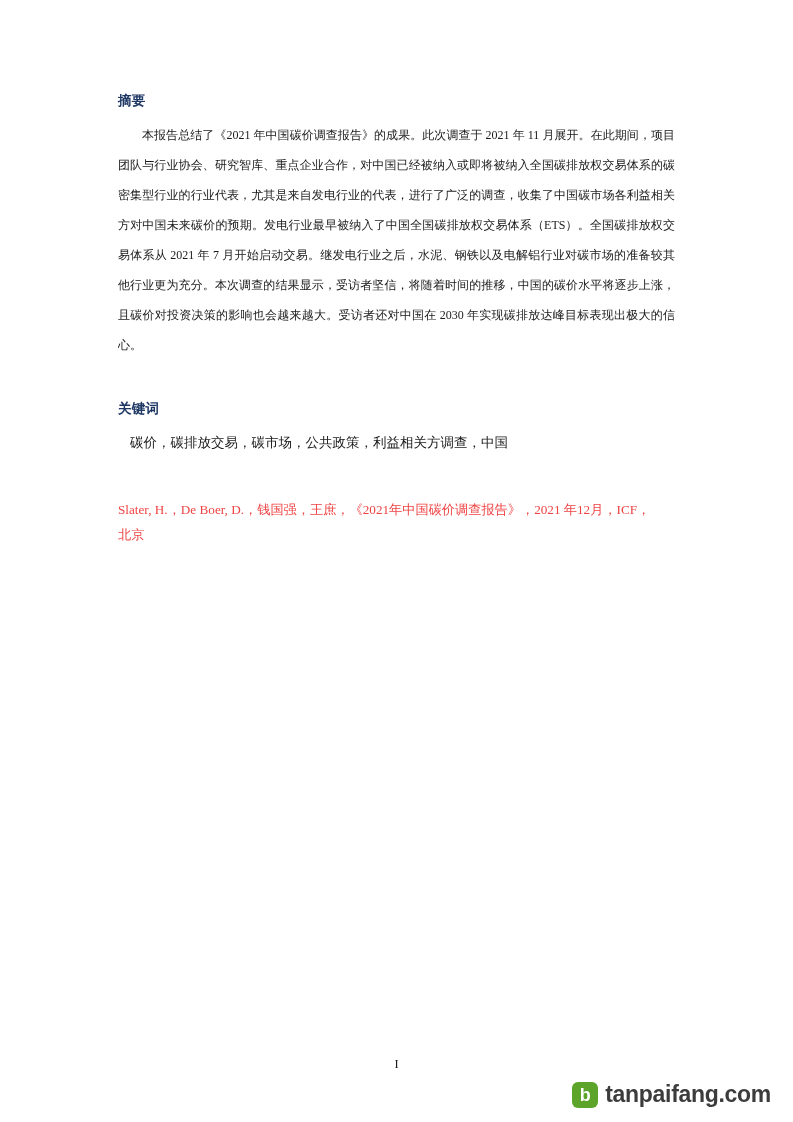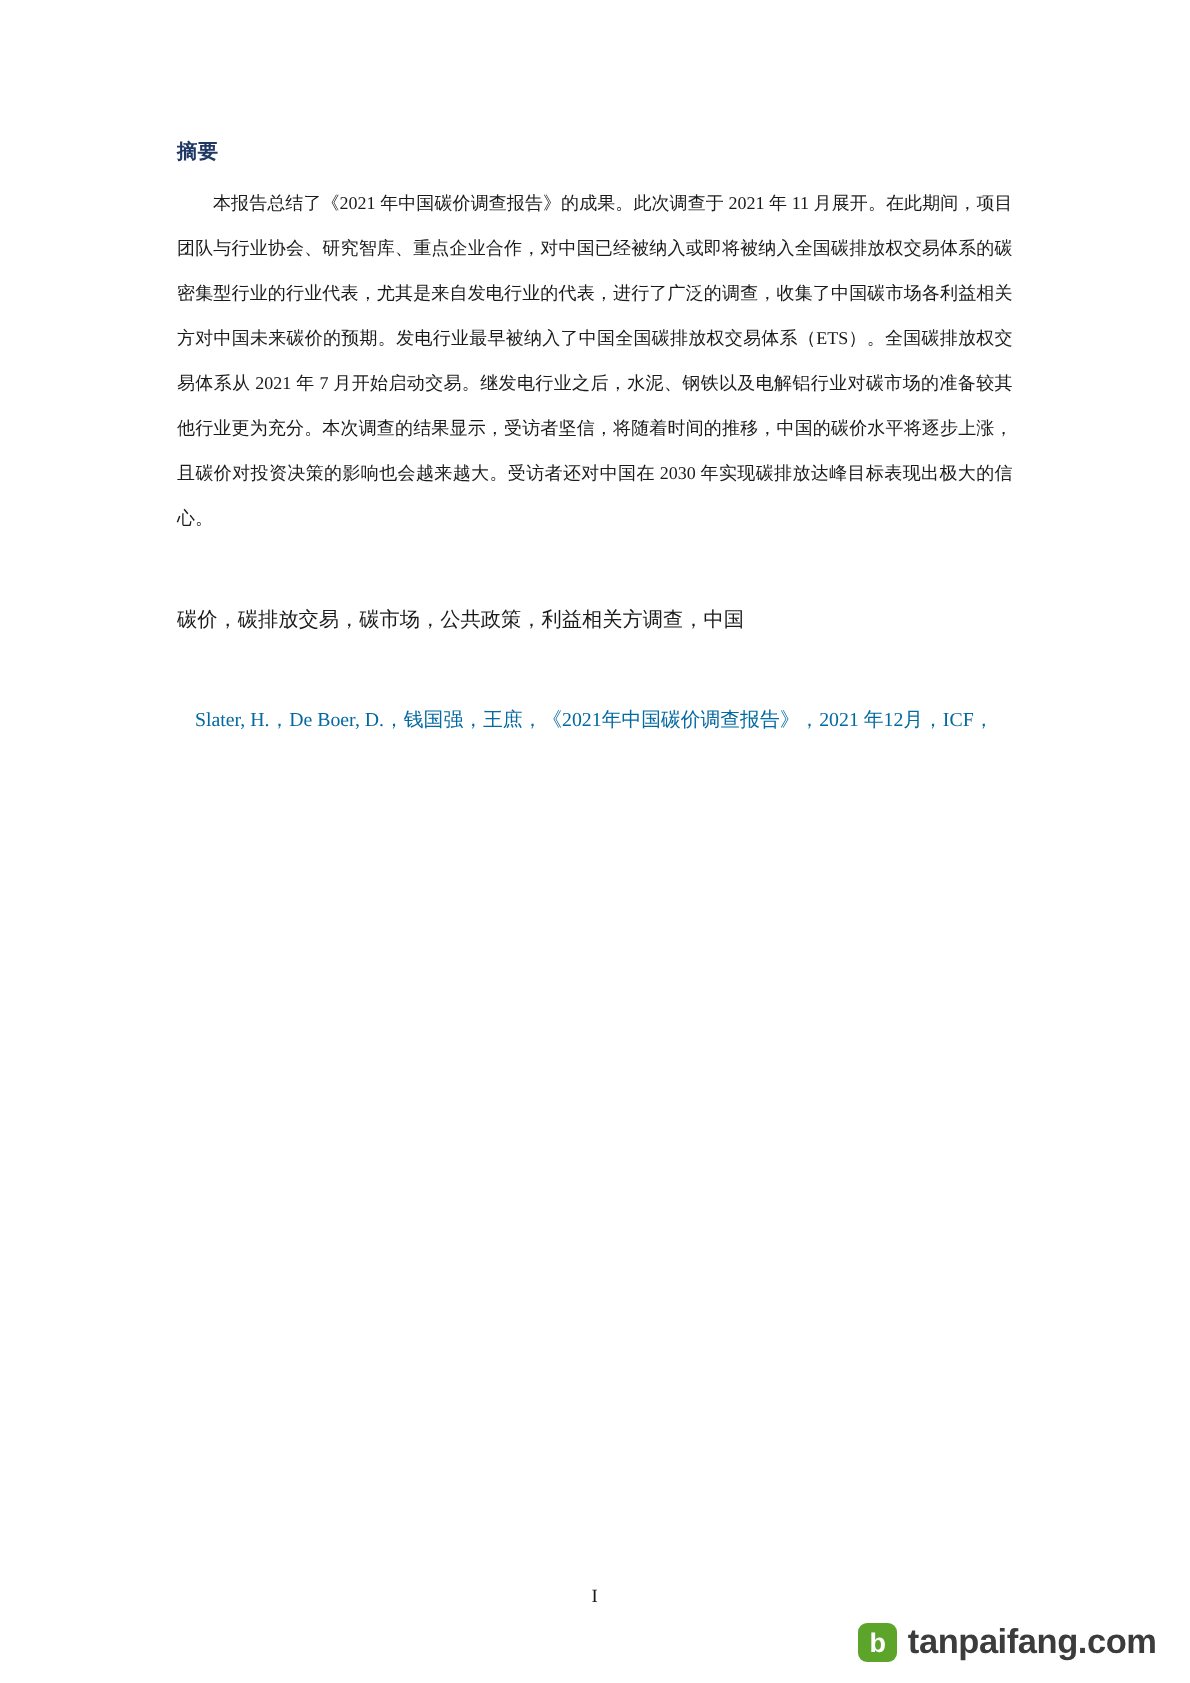--- a/index.html
+++ b/index.html
@@ -50,28 +50,28 @@
   }
   .gap-keywords {
     margin-top: 40px;
   }
   .gap-citation {
     margin-top: 42px;
   }
   .plain-line {
     font-size: 13.5px;
     line-height: 25px;
-    margin: 0;
+    margin: 12px;
     color: #1a1a1a;
   }
   .citation-line {
     font-size: 13.2px;
     line-height: 25px;
-    margin: 12px;
-    color: #0369a1;
+    margin: 0;
+    color: #ef4444;
   }
   .contact {
     position: absolute;
     left: 118px;
     top: 912px;
     width: 557px;
   }
   .contact .section-heading {
     margin-bottom: 12px;
   }
@@ -125,25 +125,27 @@
 <div class="page">
 
   <div class="content">
 
     <div class="block">
       <h2 class="section-heading">摘要</h2>
       <p class="abstract-body">本报告总结了《2021 年中国碳价调查报告》的成果。此次调查于 2021 年 11 月展开。在此期间，项目团队与行业协会、研究智库、重点企业合作，对中国已经被纳入或即将被纳入全国碳排放权交易体系的碳密集型行业的行业代表，尤其是来自发电行业的代表，进行了广泛的调查，收集了中国碳市场各利益相关方对中国未来碳价的预期。发电行业最早被纳入了中国全国碳排放权交易体系（ETS）。全国碳排放权交易体系从 2021 年 7 月开始启动交易。继发电行业之后，水泥、钢铁以及电解铝行业对碳市场的准备较其他行业更为充分。本次调查的结果显示，受访者坚信，将随着时间的推移，中国的碳价水平将逐步上涨，且碳价对投资决策的影响也会越来越大。受访者还对中国在 2030 年实现碳排放达峰目标表现出极大的信心。</p>
     </div>
 
     <div class="block gap-keywords">
+      <h2 class="section-heading">关键词</h2>
       <p class="plain-line">碳价，碳排放交易，碳市场，公共政策，利益相关方调查，中国</p>
     </div>
 
     <div class="block gap-citation">
       <p class="citation-line">Slater, H.，De Boer, D.，钱国强，王庶，《2021年中国碳价调查报告》，2021 年12月，ICF，</p>
+      <p class="citation-line">北京</p>
     </div>
 
   </div>
 
 
   <div class="page-number">I</div>
 
   <div class="watermark">
     <span class="wm-badge">b</span>
     <span class="wm-text">tanpaifang.com</span>

